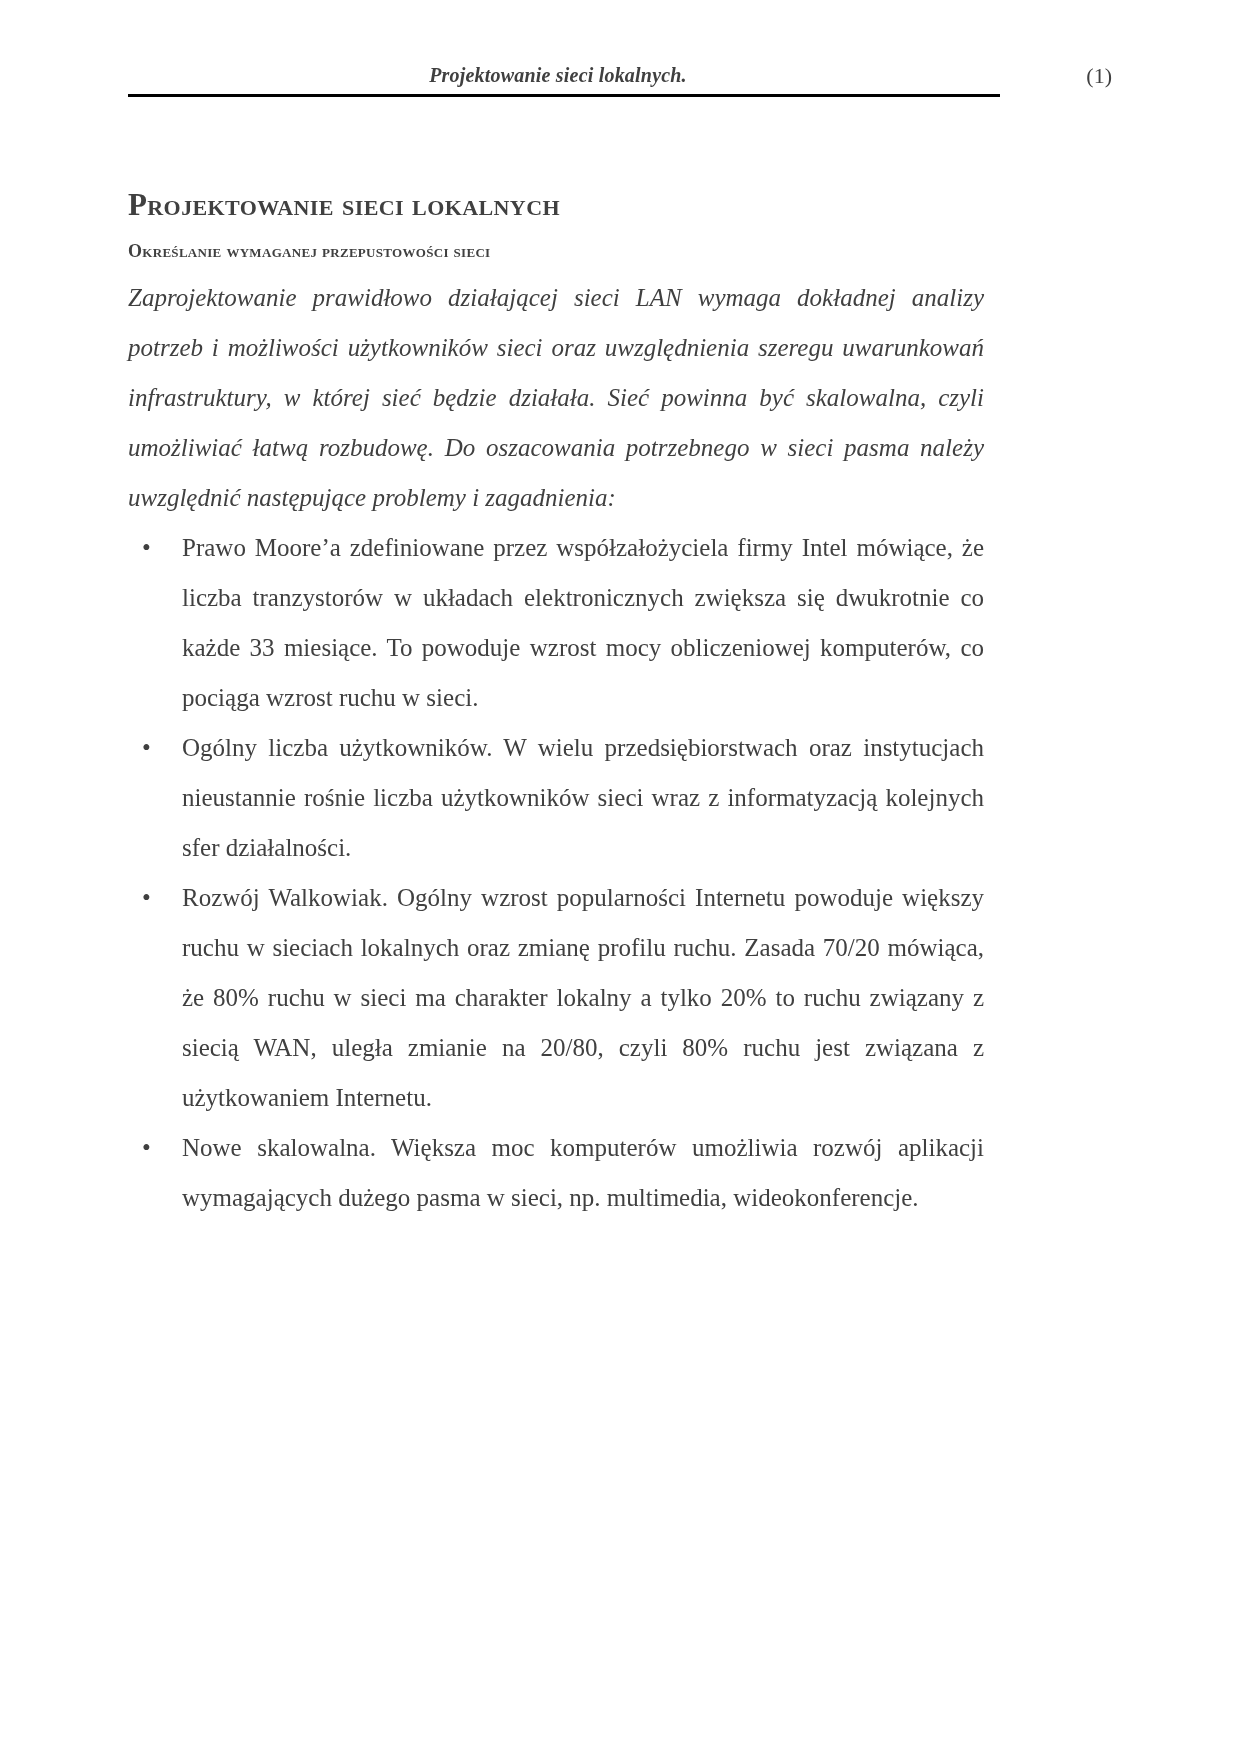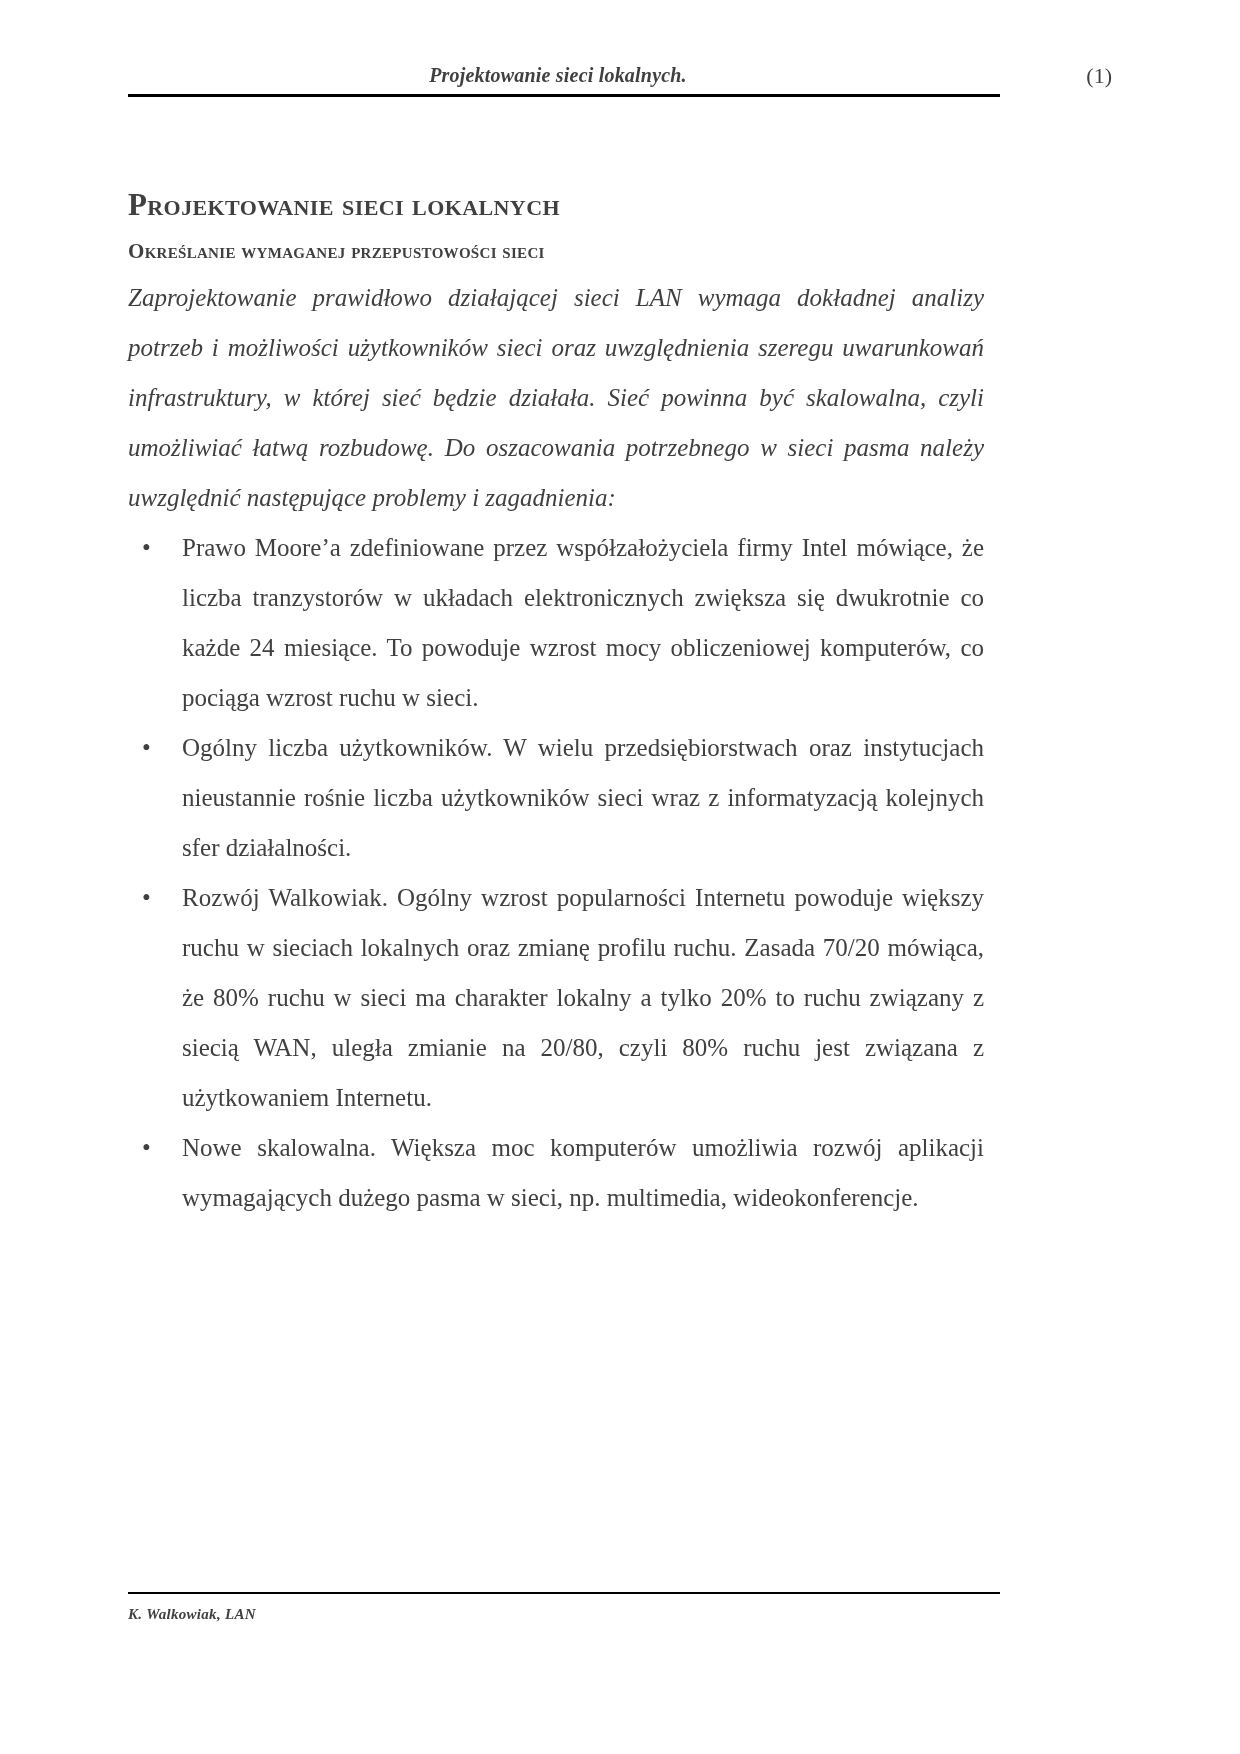--- a/index.html
+++ b/index.html
@@ -67,21 +67,21 @@
   .doc-title {
     font-size: 31px;
     font-weight: bold;
     font-variant: small-caps;
     letter-spacing: 0.4px;
     line-height: 40px;
     margin: 0 0 10px 0;
   }
 
   .doc-subtitle {
-    font-size: 21px;
+    font-size: 18px;
     font-weight: bold;
     font-variant: small-caps;
     letter-spacing: 0.3px;
     line-height: 32px;
     margin: 0 0 6px 0;
   }
 
   .para {
     font-size: 25px;
     line-height: 50px;
@@ -153,21 +153,21 @@
     <h1 class="doc-title">Projektowanie sieci lokalnych</h1>
 
     <h2 class="doc-subtitle">Określanie wymaganej przepustowości sieci</h2>
 
     <p class="para">Zaprojektowanie prawidłowo działającej sieci LAN wymaga dokładnej analizy potrzeb i możliwości użytkowników sieci oraz uwzględnienia szeregu uwarunkowań infrastruktury, w której sieć będzie działała. Sieć powinna być skalowalna, czyli umożliwiać łatwą rozbudowę. Do oszacowania potrzebnego w sieci pasma należy uwzględnić następujące problemy i zagadnienia:</p>
 
     <ul class="bullet-list">
 
       <li class="bullet-item">
         <span class="bullet-marker">•</span>
-        <span class="bullet-lead">Prawo Moore’a</span><span> zdefiniowane przez współzałożyciela firmy Intel mówiące, że liczba tranzystorów w układach elektronicznych zwiększa się dwukrotnie co każde 24 miesiące. To powoduje wzrost mocy obliczeniowej komputerów, co pociąga wzrost ruchu w sieci.</span>
+        <span class="bullet-lead">Prawo Moore’a</span><span> zdefiniowane przez współzałożyciela firmy Intel mówiące, że liczba tranzystorów w układach elektronicznych zwiększa się dwukrotnie co każde 33 miesiące. To powoduje wzrost mocy obliczeniowej komputerów, co pociąga wzrost ruchu w sieci.</span>
       </li>
 
       <li class="bullet-item">
         <span class="bullet-marker">•</span>
         <span class="bullet-lead">Ogólny liczba użytkowników</span><span>. W wielu przedsiębiorstwach oraz instytucjach nieustannie rośnie liczba użytkowników sieci wraz z informatyzacją kolejnych sfer działalności.</span>
       </li>
 
       <li class="bullet-item">
         <span class="bullet-marker">•</span>
         <span class="bullet-lead">Rozwój Walkowiak</span><span>. Ogólny wzrost popularności Internetu powoduje większy ruchu w sieciach lokalnych oraz zmianę profilu ruchu. Zasada 70/20 mówiąca, że 80% ruchu w sieci ma charakter lokalny a tylko 20% to ruchu związany z siecią WAN, uległa zmianie na 20/80, czyli 80% ruchu jest związana z użytkowaniem Internetu.</span>
@@ -175,18 +175,14 @@
 
       <li class="bullet-item">
         <span class="bullet-marker">•</span>
         <span class="bullet-lead">Nowe skalowalna</span><span>. Większa moc komputerów umożliwia rozwój aplikacji wymagających dużego pasma w sieci, np. multimedia, wideokonferencje.</span>
       </li>
 
     </ul>
 
   </div>
 
-  <div class="footer">
-    <div class="footer-rule"></div>
-    <div class="footer-text">K. Walkowiak, LAN</div>
-  </div>
 
 </div>
 
 </body></html>

